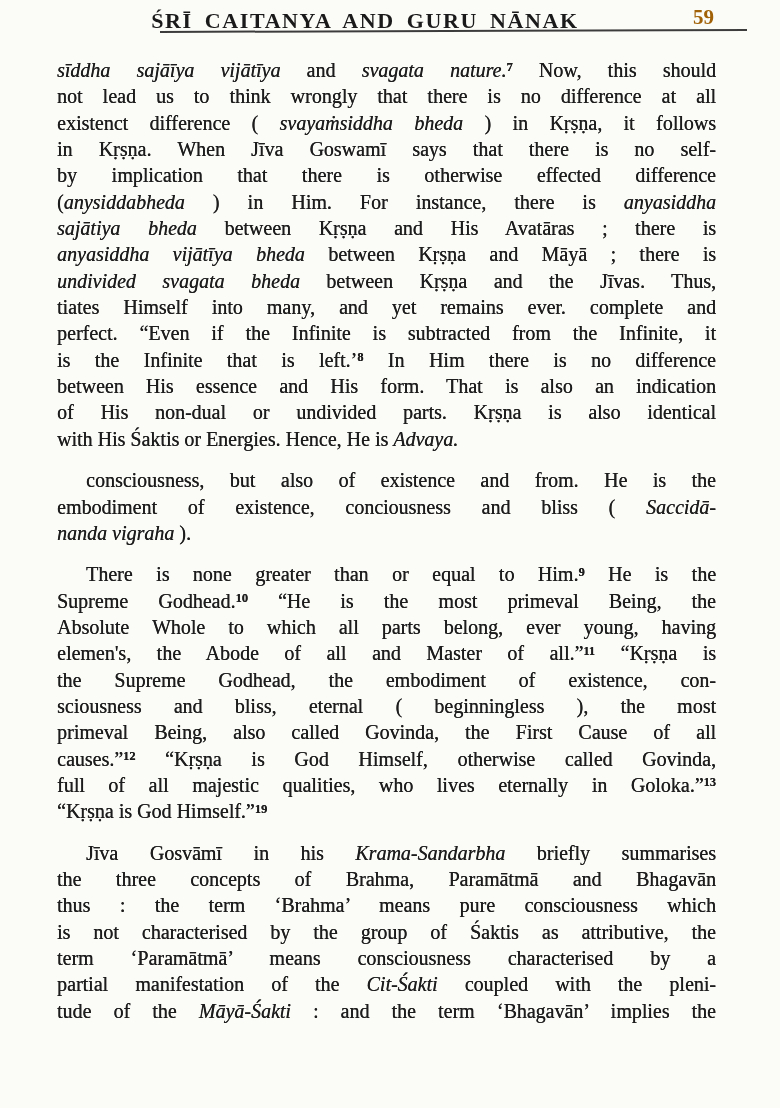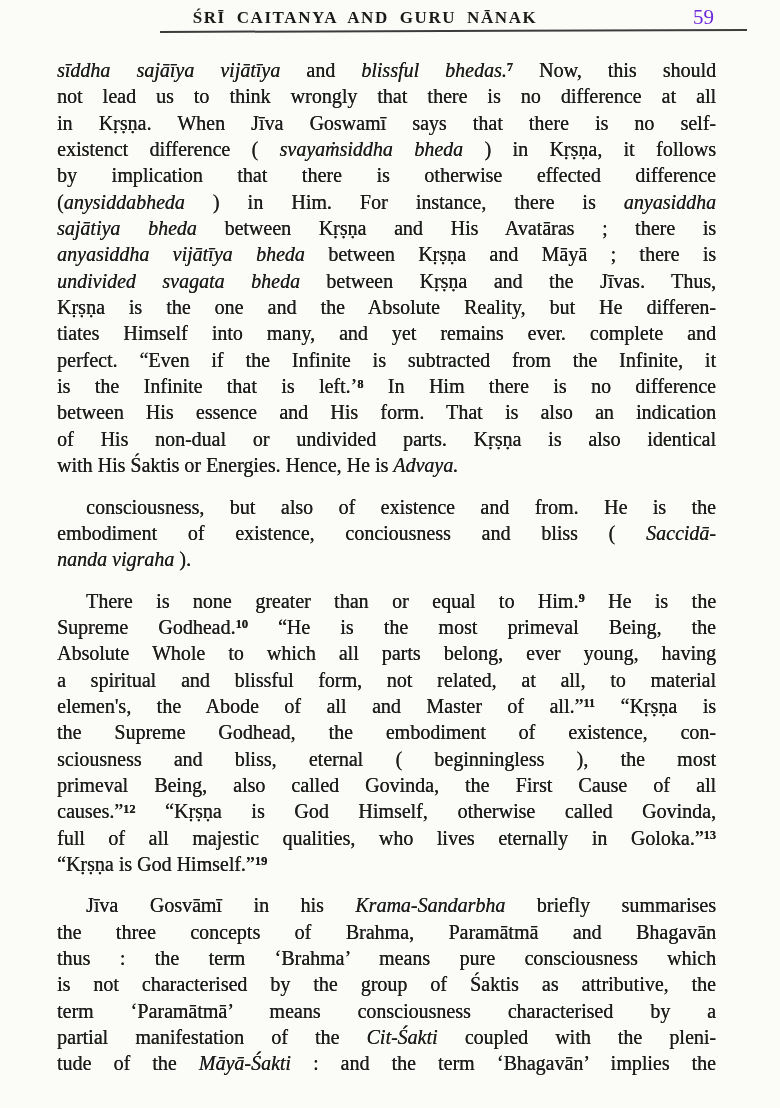--- a/index.html
+++ b/index.html
@@ -9,32 +9,32 @@
     height: 1108px;
     background: #fbfbf8;
     overflow: hidden;
     font-family: "Liberation Serif", "DejaVu Serif", serif;
     color: #1d1d1d;
   }
   .running-header {
     position: absolute;
     top: 8px; left: 0; width: 730px;
     text-align: center;
-    font-size: 17px;
+    font-size: 22px;
     font-weight: bold;
     letter-spacing: 1.6px;
     word-spacing: 5px;
     color: #1a1a1a;
   }
   .page-num {
     position: absolute;
     top: 5px; right: 66px;
     font-size: 21px;
-    font-weight: normal;
-    color: #6d28d9;
+    font-weight: bold;
+    color: #a16207;
   }
   .header-rule {
     position: absolute;
     top: 30px; left: 160px;
     width: 587px; height: 1.6px;
     background: #3c3c3c;
     transform: rotate(-0.18deg);
   }
   .page-body {
     position: absolute;
@@ -61,47 +61,45 @@
 </style>
 </head>
 <body>
 
 <div class="sheet" style="background: rgb(251, 251, 248); color: rgb(29, 29, 29);">
   <div class="running-header">ŚRĪ CAITANYA AND GURU NĀNAK</div>
   <div class="page-num">59</div>
   <div class="header-rule"></div>
   <div class="page-body">
       <div class="para">
-        <div class="line"><i>sīddha sajāīya vijātīya</i><span> and </span><i>blissful bhedas.</i><sup>7</sup><span> Now, this should</span></div>
+        <div class="line"><i>sīddha sajāīya vijātīya</i><span> and </span><i>svagata nature.</i><sup>7</sup><span> Now, this should</span></div>
         <div class="line"><span>not lead us to think wrongly that there is no difference at all</span></div>
+        <div class="line"><span>existenct difference ( </span><i>svayaṁsiddha bheda</i><span> ) in Kṛṣṇa, it follows</span></div>
         <div class="line"><span>in Kṛṣṇa. When Jīva Goswamī says that there is no self-</span></div>
-        <div class="line"><span>existenct difference ( </span><i>svayaṁsiddha bheda</i><span> ) in Kṛṣṇa, it follows</span></div>
         <div class="line"><span>by implication that there is otherwise effected difference</span></div>
         <div class="line"><span>(</span><i>anysiddabheda</i><span> ) in Him. For instance, there is </span><i>anyasiddha</i></div>
         <div class="line"><i>sajātiya bheda</i><span> between Kṛṣṇa and His Avatāras ; there is</span></div>
         <div class="line"><i>anyasiddha vijātīya bheda</i><span> between Kṛṣṇa and Māyā ; there is</span></div>
         <div class="line"><i>undivided svagata bheda</i><span> between Kṛṣṇa and the Jīvas. Thus,</span></div>
-        <div class="line"><span>Kṛṣṇa is the one and the Absolute Reality, but He differen-</span></div>
         <div class="line"><span>tiates Himself into many, and yet remains ever. complete and</span></div>
         <div class="line"><span>perfect. “Even if the Infinite is subtracted from the Infinite, it</span></div>
         <div class="line"><span>is the Infinite that is left.’</span><sup>8</sup><span> In Him there is no difference</span></div>
         <div class="line"><span>between His essence and His form. That is also an indication</span></div>
         <div class="line"><span>of His non-dual or undivided parts. Kṛṣṇa is also identical</span></div>
         <div class="line nojust"><span>with His Śaktis or Energies. Hence, He is </span><i>Advaya.</i></div>
       </div>
       <div class="para indent">
         <div class="line"><span>consciousness, but also of existence and from. He is the</span></div>
         <div class="line"><span>embodiment of existence, conciousness and bliss ( </span><i>Saccidā-</i></div>
         <div class="line nojust"><i>nanda vigraha</i><span> ).</span></div>
       </div>
       <div class="para indent">
         <div class="line"><span>There is none greater than or equal to Him.</span><sup>9</sup><span> He is the</span></div>
         <div class="line"><span>Supreme Godhead.</span><sup>10</sup><span> “He is the most primeval Being, the</span></div>
         <div class="line"><span>Absolute Whole to which all parts belong, ever young, having</span></div>
-        <div class="line"><span>a spiritual and blissful form, not related, at all, to material</span></div>
         <div class="line"><span>elemen's, the Abode of all and Master of all.”</span><sup>11</sup><span> “Kṛṣṇa is</span></div>
         <div class="line"><span>the Supreme Godhead, the embodiment of existence, con-</span></div>
         <div class="line"><span>sciousness and bliss, eternal ( beginningless ), the most</span></div>
         <div class="line"><span>primeval Being, also called Govinda, the First Cause of all</span></div>
         <div class="line"><span>causes.”</span><sup>12</sup><span> “Kṛṣṇa is God Himself, otherwise called Govinda,</span></div>
         <div class="line"><span>full of all majestic qualities, who lives eternally in Goloka.”</span><sup>13</sup></div>
         <div class="line nojust"><span>“Kṛṣṇa is God Himself.”</span><sup>19</sup></div>
       </div>
       <div class="para indent">
         <div class="line"><span>Jīva Gosvāmī in his </span><i>Krama-Sandarbha</i><span> briefly summarises</span></div>

